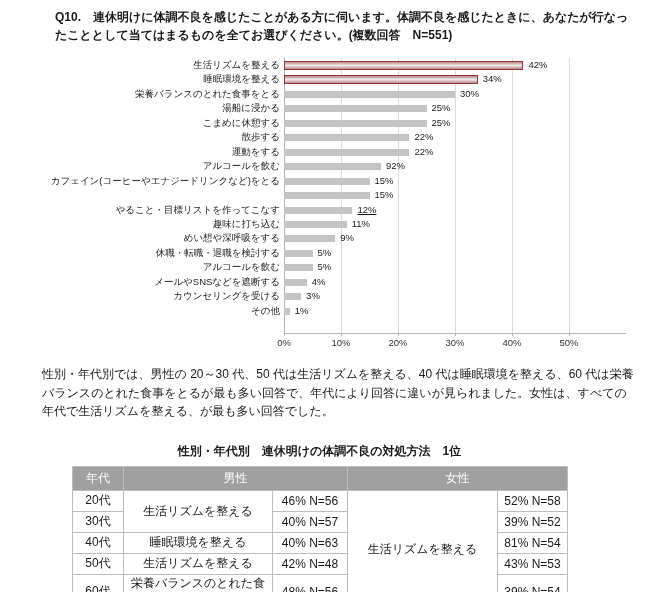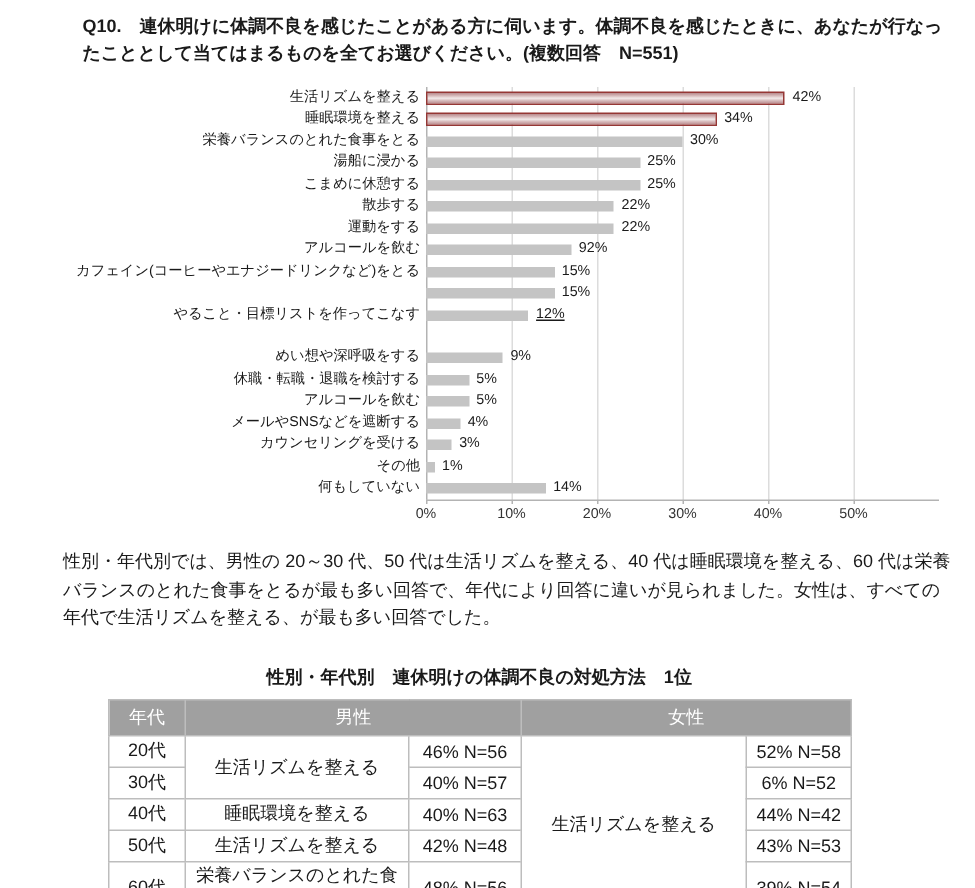--- a/index.html
+++ b/index.html
@@ -113,20 +113,25 @@
       </div>
       <div class="chart-row" style="top: 130.05px;">
         <div class="bar" style="width: 85.5px;"></div>
         <span class="bar-value" style="left: 319.5px;">15%</span>
       </div>
       <div class="chart-row" style="top: 144.5px;">
         <span class="bar-label">やること・目標リストを作ってこなす</span>
         <div class="bar" style="width: 68.4px;"></div>
         <span class="bar-value" style="left: 302.4px; text-decoration: underline;">12%</span>
       </div>
+      <div class="chart-row" style="top: 158.95px;">
+        <span class="bar-label">趣味に打ち込む</span>
+        <div class="bar" style="width: 62.7px;"></div>
+        <span class="bar-value" style="left: 296.7px;">11%</span>
+      </div>
       <div class="chart-row" style="top: 173.4px;">
         <span class="bar-label">めい想や深呼吸をする</span>
         <div class="bar" style="width: 51.3px;"></div>
         <span class="bar-value" style="left: 285.3px;">9%</span>
       </div>
       <div class="chart-row" style="top: 187.85px;">
         <span class="bar-label">休職・転職・退職を検討する</span>
         <div class="bar" style="width: 28.5px;"></div>
         <span class="bar-value" style="left: 262.5px;">5%</span>
       </div>
@@ -142,25 +147,20 @@
       </div>
       <div class="chart-row" style="top: 231.2px; text-decoration: underline;">
         <span class="bar-label">カウンセリングを受ける</span>
         <div class="bar" style="width: 17.1px;"></div>
         <span class="bar-value" style="left: 251.1px;">3%</span>
       </div>
       <div class="chart-row" style="top: 245.65px;">
         <span class="bar-label">その他</span>
         <div class="bar" style="width: 5.7px;"></div>
         <span class="bar-value" style="left: 239.7px;">1%</span>
-      </div>
-      <div class="chart-row" style="top: 260.1px;">
-        <span class="bar-label">何もしていない</span>
-        <div class="bar" style="width: 79.8px;"></div>
-        <span class="bar-value" style="left: 313.8px;">14%</span>
       </div>
     </div>
 
   <div class="summary">性別・年代別では、男性の 20～30 代、50 代は生活リズムを整える、40 代は睡眠環境を整える、60 代は栄養バランスのとれた食事をとるが最も多い回答で、年代により回答に違いが見られました。女性は、すべての年代で生活リズムを整える、が最も多い回答でした。</div>
 
   <div class="table-title">性別・年代別　連休明けの体調不良の対処方法　1位</div>
 
   <table class="result">
     <colgroup>
       <col style="width:51px">
@@ -180,27 +180,27 @@
         <tr>
           <td>20代</td>
           <td rowspan="2">生活リズムを整える</td>
           <td>46% N=56</td>
           <td rowspan="5">生活リズムを整える</td>
           <td>52% N=58</td>
         </tr>
         <tr>
           <td>30代</td>
           <td>40% N=57</td>
-          <td>6% N=52</td>
+          <td>39% N=52</td>
         </tr>
         <tr>
           <td>40代</td>
           <td rowspan="1">睡眠環境を整える</td>
           <td>40% N=63</td>
-          <td>44% N=42</td>
+          <td>81% N=54</td>
         </tr>
         <tr>
           <td>50代</td>
           <td rowspan="1">生活リズムを整える</td>
           <td>42% N=48</td>
           <td>43% N=53</td>
         </tr>
         <tr>
           <td>60代</td>
           <td rowspan="1">栄養バランスのとれた食事をとる</td>

